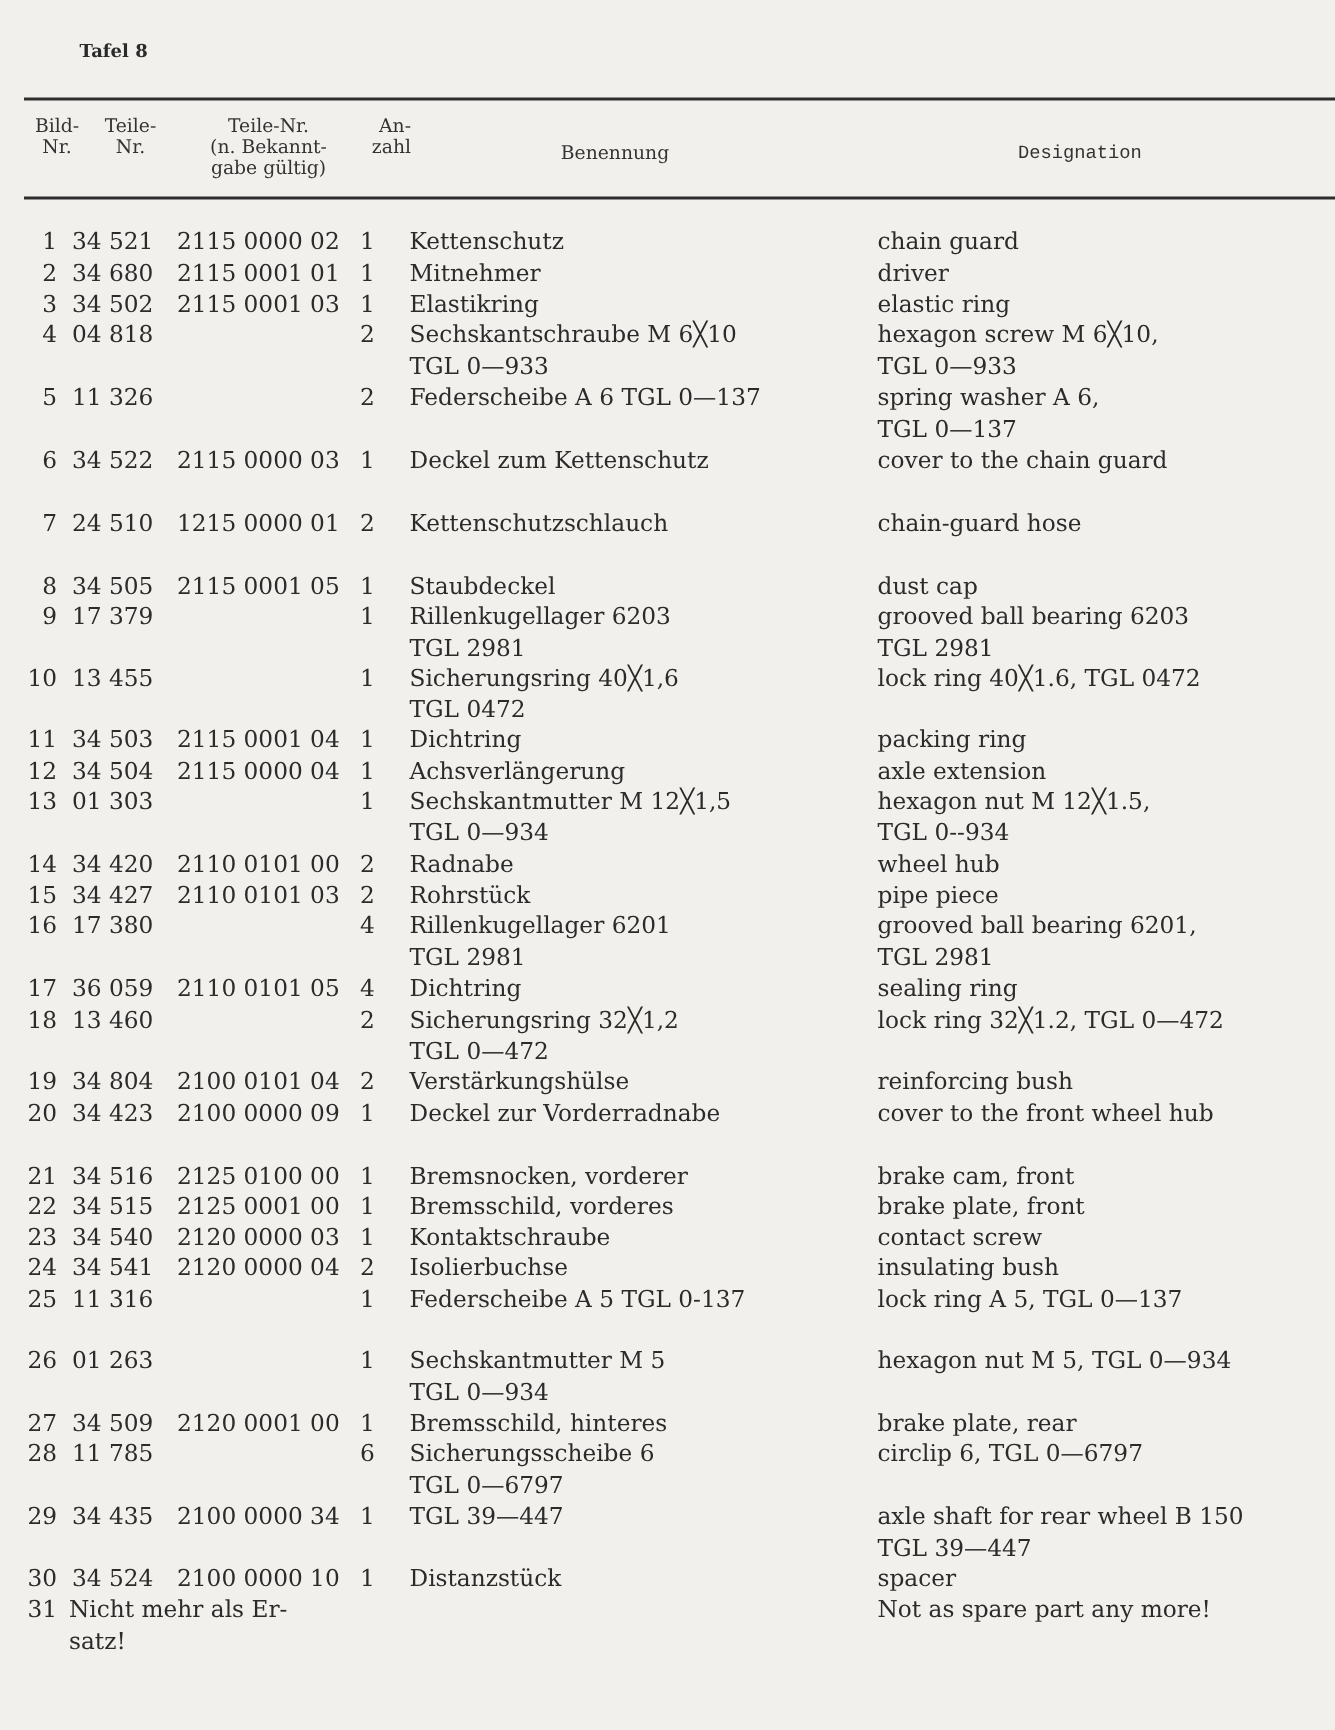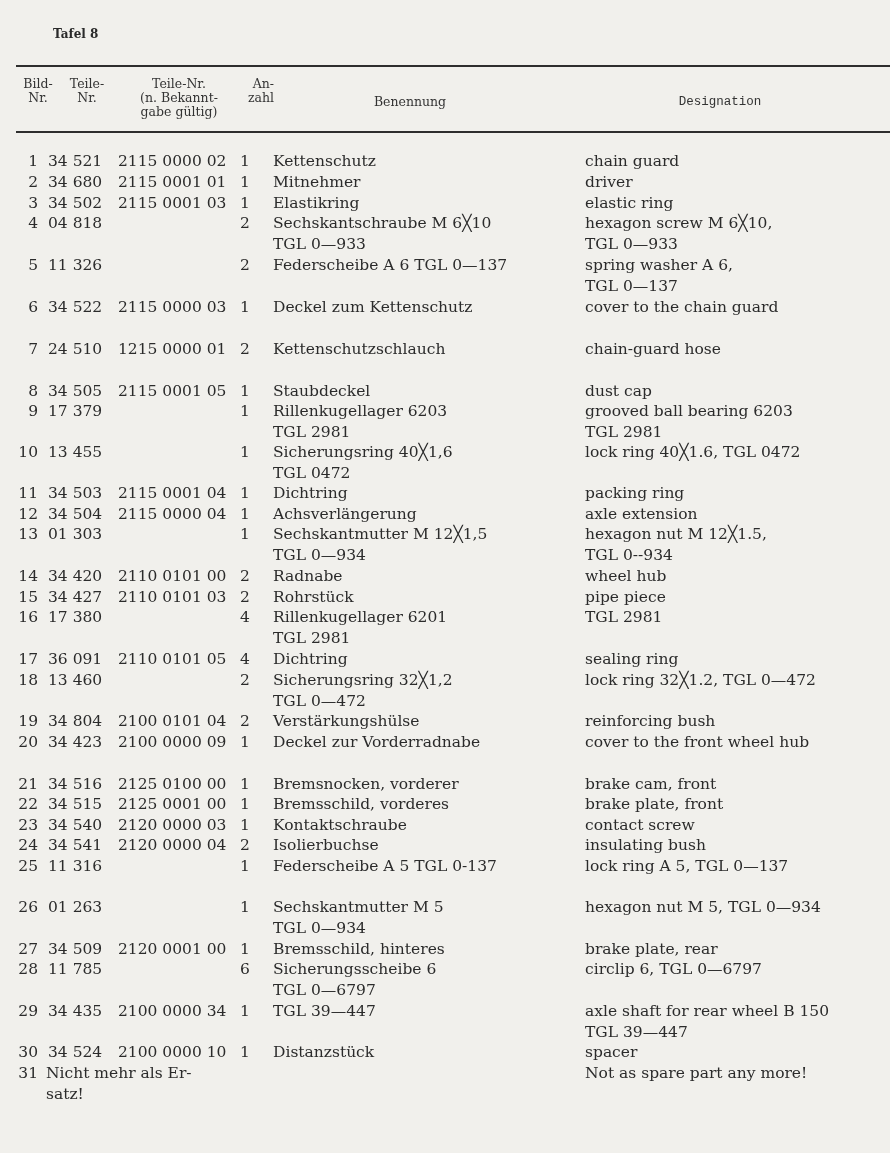--- a/index.html
+++ b/index.html
@@ -258,26 +258,27 @@
     <div class="row" style="top: 607px;">
       <span class="c c-bild">16</span>
       <span class="c c-teil">17 380</span>
       <span class="c c-nr"></span>
       <span class="c c-anz">4</span>
       <div class="c c-de">
         <span class="ln">Rillenkugellager 6201</span>
         <span class="ln">TGL 2981</span>
       </div>
       <div class="c c-en">
+        <span class="ln">grooved ball bearing 6201,</span>
         <span class="ln">TGL 2981</span>
       </div>
     </div>
     <div class="row" style="top: 649px;">
       <span class="c c-bild">17</span>
-      <span class="c c-teil">36 091</span>
+      <span class="c c-teil">36 059</span>
       <span class="c c-nr">2110 0101 05</span>
       <span class="c c-anz">4</span>
       <div class="c c-de">
         <span class="ln">Dichtring</span>
       </div>
       <div class="c c-en">
         <span class="ln">sealing ring</span>
       </div>
     </div>
     <div class="row" style="top: 670px;">

